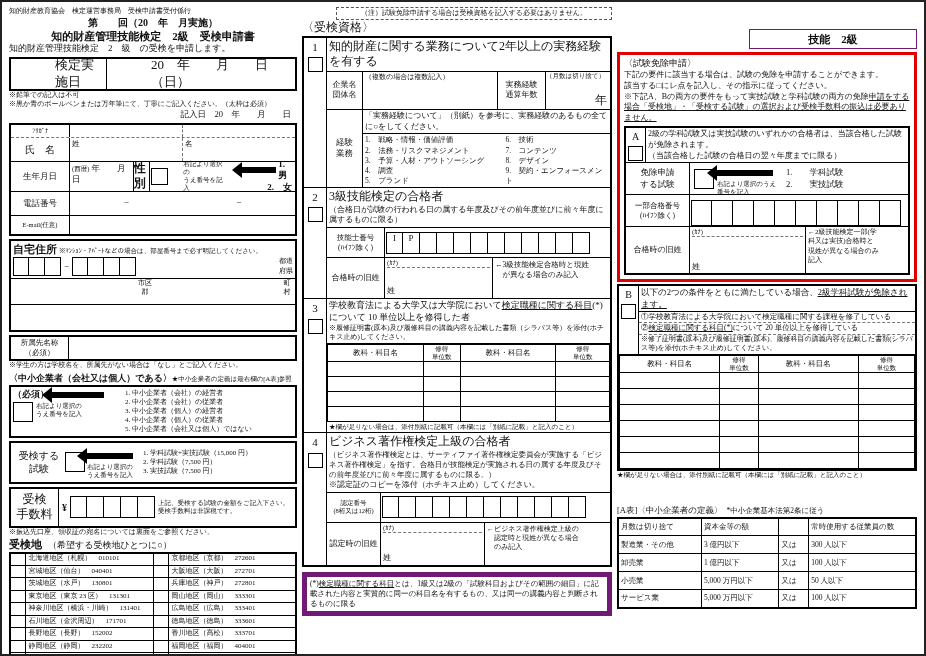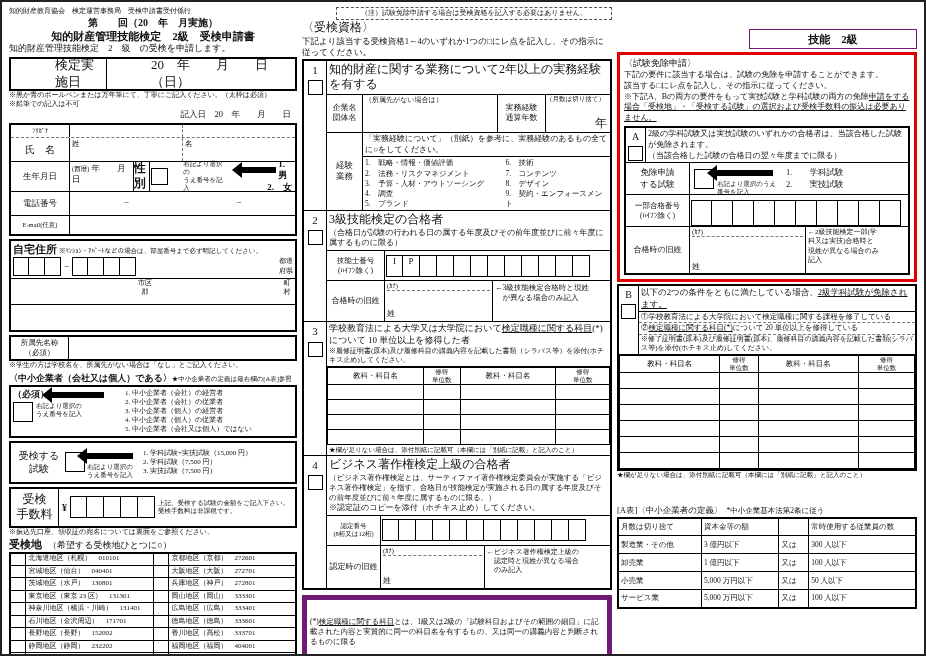--- a/index.html
+++ b/index.html
@@ -62,22 +62,22 @@
     <div class="f7">知的財産教育協会　検定運営事務局　受検申請書受付係行</div>
     <div class="f10 bold ctr">第　　回（20　年　月実施）</div>
     <div class="f11 bold ctr">知的財産管理技能検定　2級　受検申請書</div>
     <div class="f9">知的財産管理技能検定　2　級　の受検を申請します。</div>
 
     <div class="examdate b2">
       <div class="br f13" style="width:96px;justify-content:center">検定実施日</div>
       <div class="grow f13" style="justify-content:center">20　年　　月　　日（日）</div>
     </div>
 
+    <div class="f7">※鉛筆での記入は不可</div>
     <div class="f7">※黒か青のボールペンまたは万年筆にて、丁寧にご記入ください。（太枠は必須）</div>
-    <div class="f7">※鉛筆での記入は不可</div>
     <div class="f85" style="text-align:right;padding-right:6px">記入日　20　年　　月　　日</div>
 
     <div class="b2 ptable">
       <div class="row bbD" style="height:13px">
         <div class="lab f65">ﾌﾘｶﾞﾅ</div>
         <div class="grow bl brD"></div>
         <div class="grow"></div>
       </div>
       <div class="row bb" style="height:24px">
         <div class="lab f10">氏　名</div>
@@ -278,35 +278,34 @@
             <td class="nm"></td>
         </tr>
       </tbody>
     </table>
 
   </div>
 
   <div class="colM">
     <div class="f7 ctr" style="border:1px dashed #555;margin-left:34px;padding:1px 2px">（注）試験免除申請する場合は受検資格を記入する必要はありません。</div>
     <div class="f95">〈受検資格〉</div>
-    <div class="f85">下記より該当する受検資格1～4のいずれか1つの□にレ点を記入し、その指示に従ってください。</div>
 
     <div class="b2">
 
       <div class="row bb">
         <div class="numcol">
           <span class="f11">1</span>
           <span class="cb"></span>
         </div>
         <div class="grow">
           <div class="f95 bb" style="padding:1px 2px">知的財産に関する業務について2年以上の実務経験を有する</div>
           <div class="row bb" style="height:38px">
             <div class="f8 pre ctr br" style="width:36px;display:flex;align-items:center;justify-content:center">企業名
 団体名</div>
-            <div class="grow br f7" style="padding:1px 2px"><span>（所属先がない場合は）</span></div>
+            <div class="grow br f7" style="padding:1px 2px"><span>（複数の場合は複数記入）</span></div>
             <div class="f8 pre ctr br" style="width:48px;display:flex;align-items:center;justify-content:center">実務経験
 通算年数</div>
             <div style="width:64px;display:flex;flex-direction:column;justify-content:space-between">
               <span class="f65">（月数は切り捨て）</span>
               <span class="f95" style="text-align:right;padding-right:3px">年</span>
             </div>
           </div>
           <div class="row">
             <div class="f85 pre ctr br" style="width:36px;display:flex;align-items:center;justify-content:center">経験
 業務</div>
@@ -458,21 +457,21 @@
               <span class="f8">姓</span>
             </div>
             <div class="grow f7 pre" style="padding:2px">←ビジネス著作権検定上級の
 　認定時と現姓が異なる場合
 　のみ記入</div>
           </div>
         </div>
       </div>
     </div>
 
-    <div class="b1 f75" style="margin-top:5px;padding:17px 3px">
+    <div class="b1 f75" style="margin-top:5px;padding:2px 3px">
       <span>(*)</span><span class="u">検定職種に関する科目</span><span>とは、1級又は2級の「試験科目およびその範囲の細目」に記載された内容と実質的に同一の科目名を有するもの、又は同一の講義内容と判断されるものに限る</span>
     </div>
   </div>
 
   <div class="colR">
     <div style="height:22px"></div>
     <div class="b1 f11 bold ctr" style="width:168px;margin-left:auto;border-width:1.5px;padding:2px 0">技能　2級</div>
 
     <div class="redbox">
       <div class="f9">〈試験免除申請〉</div>

